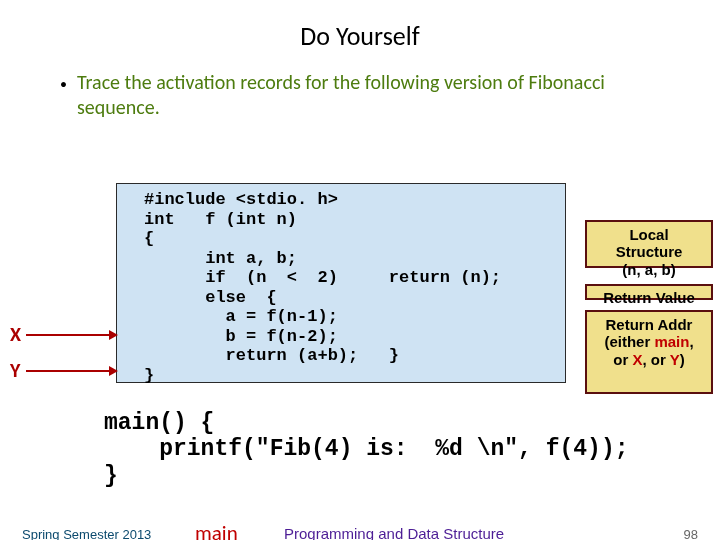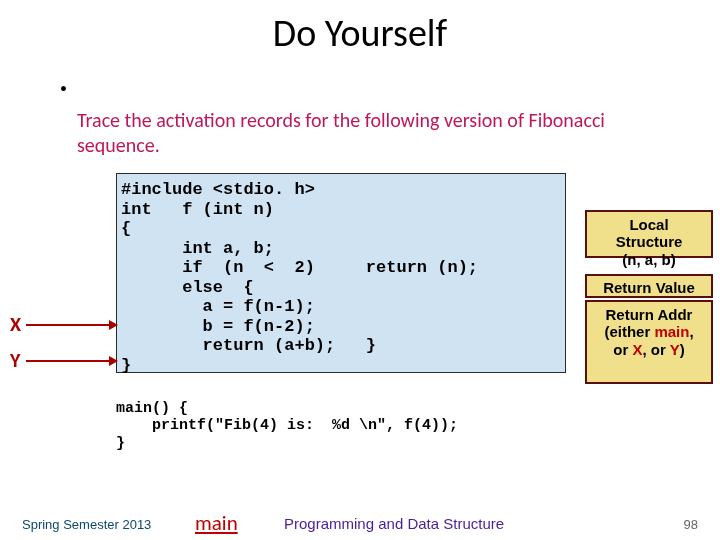--- a/index.html
+++ b/index.html
@@ -1,32 +1,32 @@
 <!DOCTYPE html>
 <html><head>
 <meta charset="utf-8">
 <style>
   * { box-sizing: border-box; margin: 0; padding: 0; }
   html, body { width: 720px; height: 540px; background: #fff; font-family: Calibri, Arial, sans-serif; overflow: hidden; }
   .slide { position: relative; width: 720px; height: 540px; }
-  .title { text-align: center; font-size: 38px; font-weight: 400; color: #000; margin-top: 10px; }
+  .title { text-align: center; font-size: 26px; font-weight: 400; color: #000; margin-top: 20px; }
   .bullet-row { display: flex; margin: 18px 0 2px 60px; }
   .bullet-dot { font-size: 14px; margin-top: 6px; margin-right: 10px; }
-  .bullet-text { font-size: 20px; color: #be185d; line-height: 1.25; max-width: 560px; margin-top: 34px; }
-  .codebox { position: absolute; left: 116px; top: 163px; width: 450px; height: 200px; background: #cfe3f3; border: 1px solid #2a2a2a; padding: 6px 4px; font-family: "Courier New", monospace; font-size: 17px; font-weight: bold; color: #000; white-space: pre; line-height: 1.15; }
-  .maincode { position: absolute; left: 116px; top: 390px; font-family: "Courier New", monospace; font-size: 15px; font-weight: bold; color: #000; white-space: pre; line-height: 1.15; }
+  .bullet-text { font-size: 20px; color: #4d7c0f; line-height: 1.25; max-width: 560px; }
+  .codebox { position: absolute; left: 116px; top: 163px; width: 450px; height: 200px; background: #cfe3f3; border: 1px solid #2a2a2a; padding: 6px 27px; font-family: "Courier New", monospace; font-size: 17px; font-weight: bold; color: #000; white-space: pre; line-height: 1.15; }
+  .maincode { position: absolute; left: 104px; top: 390px; font-family: "Courier New", monospace; font-size: 23px; font-weight: bold; color: #000; white-space: pre; line-height: 1.15; }
   .xlabel { position: absolute; left: 10px; top: 302px; font-weight: bold; font-size: 20px; color: #a00; }
   .ylabel { position: absolute; left: 10px; top: 338px; font-weight: bold; font-size: 20px; color: #a00; }
   .arrow-x { position: absolute; left: 26px; top: 314px; width: 90px; height: 2px; background: #a00; }
   .arrow-x::after { content: ""; position: absolute; right: -2px; top: -4px; border-left: 9px solid #a00; border-top: 5px solid transparent; border-bottom: 5px solid transparent; }
   .arrow-y { position: absolute; left: 26px; top: 350px; width: 90px; height: 2px; background: #a00; }
   .arrow-y::after { content: ""; position: absolute; right: -2px; top: -4px; border-left: 9px solid #a00; border-top: 5px solid transparent; border-bottom: 5px solid transparent; }
   .stackbox { position: absolute; left: 585px; width: 128px; border: 2px solid #5a0f0f; background: #f0e08c; text-align: center; font-family: Arial, sans-serif; font-size: 15px; font-weight: bold; color: #000; padding: 4px 2px; line-height: 1.15; }
   .sb1 { top: 200px; height: 48px; }
-  .sb2 { top: 264px; height: 24px; padding-top: 3px; }
+  .sb2 { top: 264px; height: 16px; padding-top: 3px; }
   .sb3 { top: 290px; height: 84px; }
   .footer-left { position: absolute; left: 22px; bottom: 18px; font-size: 13px; color: #0c4a6e; font-family: Arial, sans-serif; }
   .footer-main { position: absolute; left: 195px; bottom: 14px; font-size: 21px; color: #c00000; font-family: Calibri, Arial, sans-serif; text-decoration: underline; }
   .footer-mid { position: absolute; left: 284px; bottom: 18px; font-size: 15px; color: #4c1d95; font-family: Arial, sans-serif; }
   .footer-right { position: absolute; right: 22px; bottom: 18px; font-size: 13px; color: #666; font-family: Arial, sans-serif; margin-top: 33px; }
   .red { color: #c00000; }
 </style>
 </head>
 <body>
 

